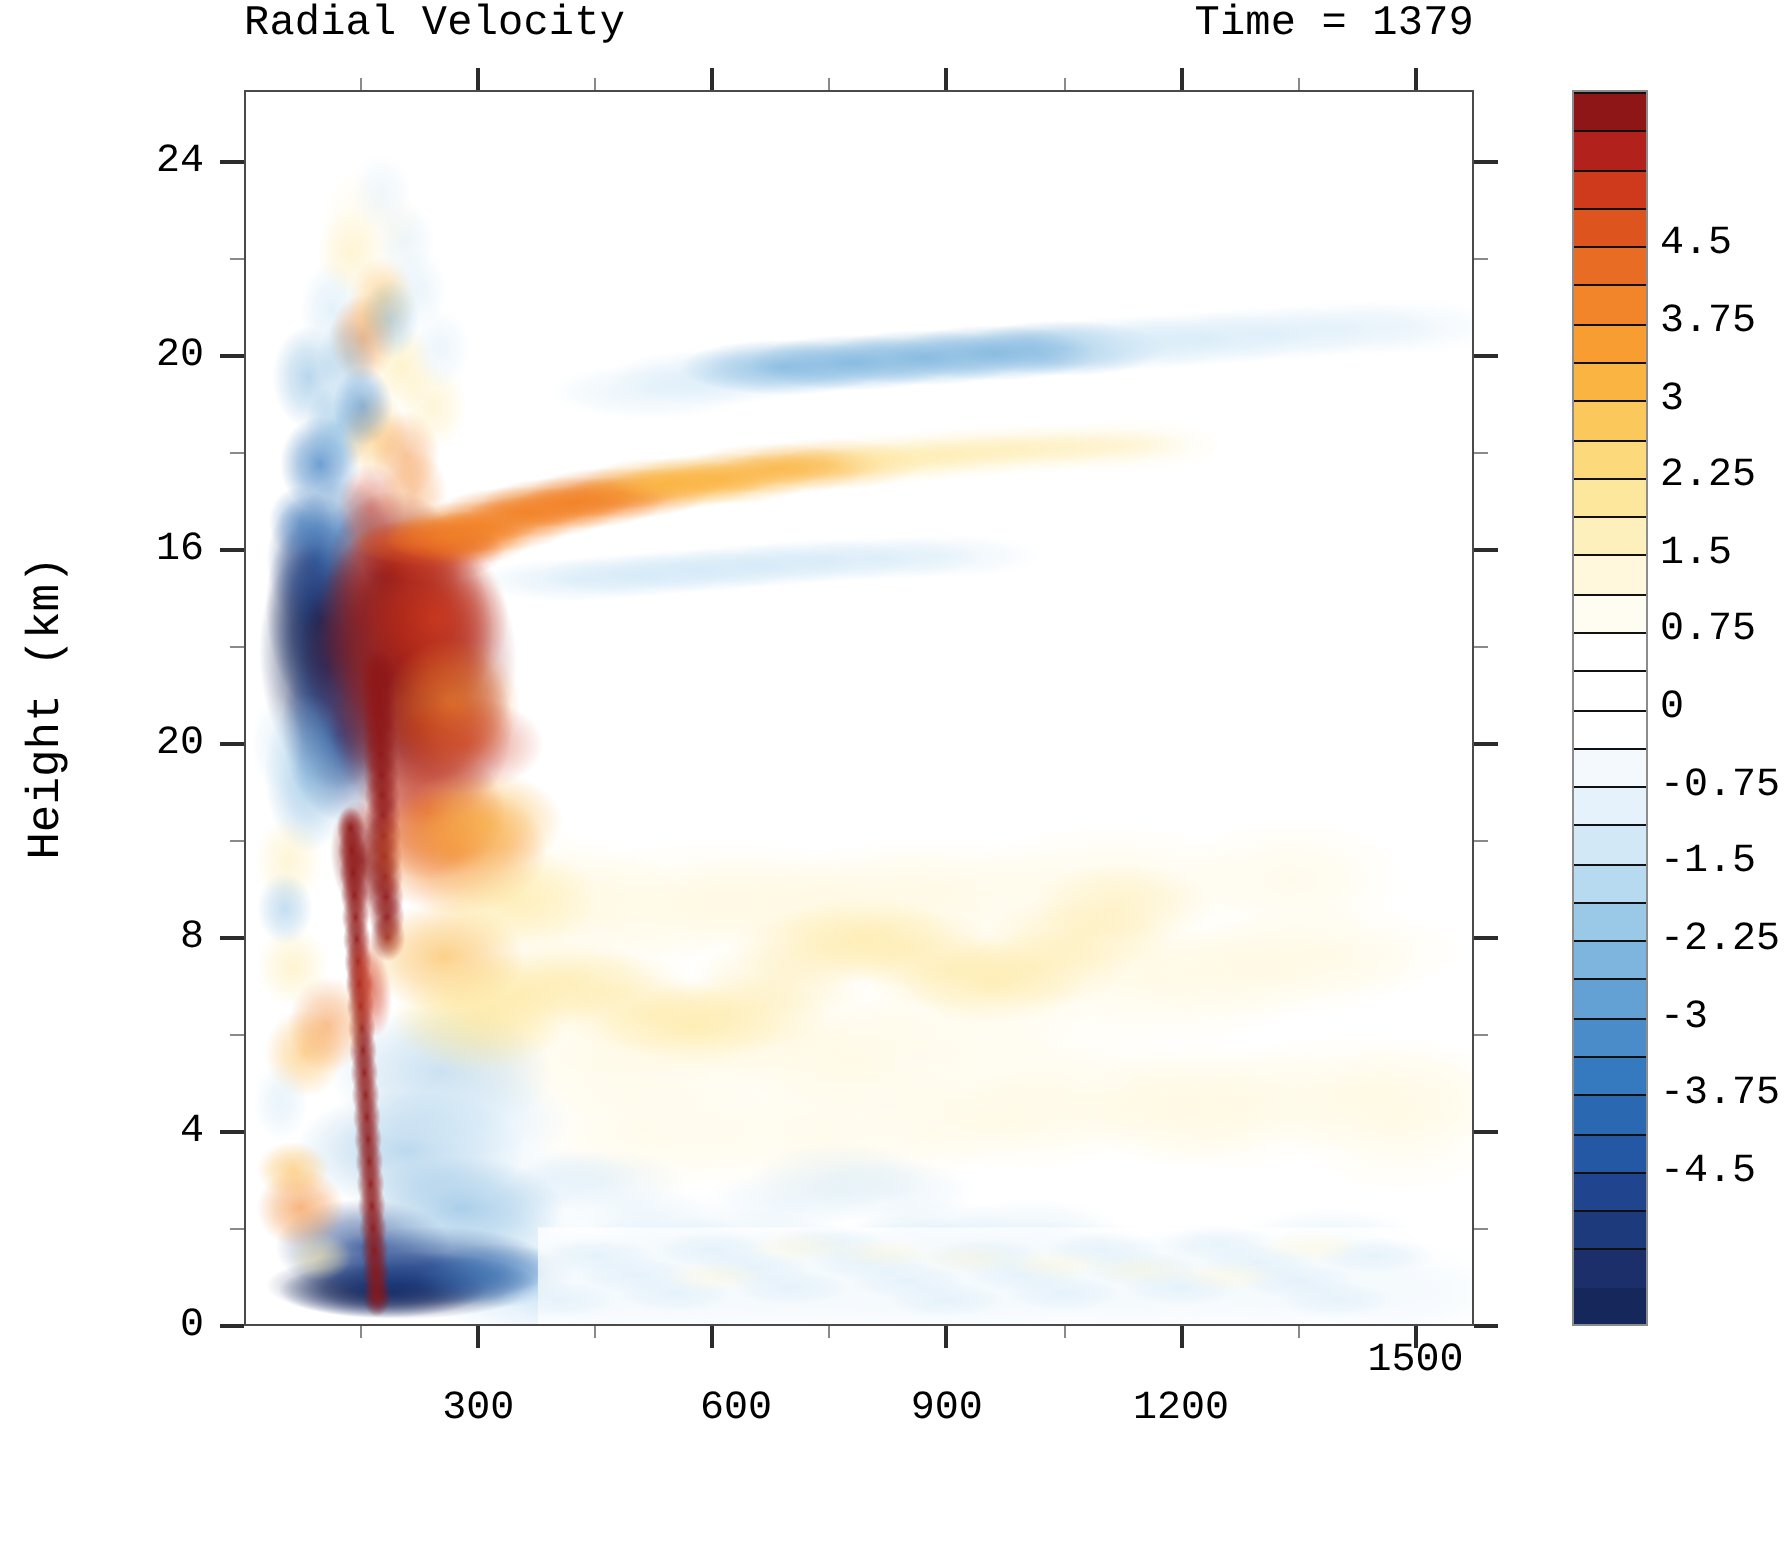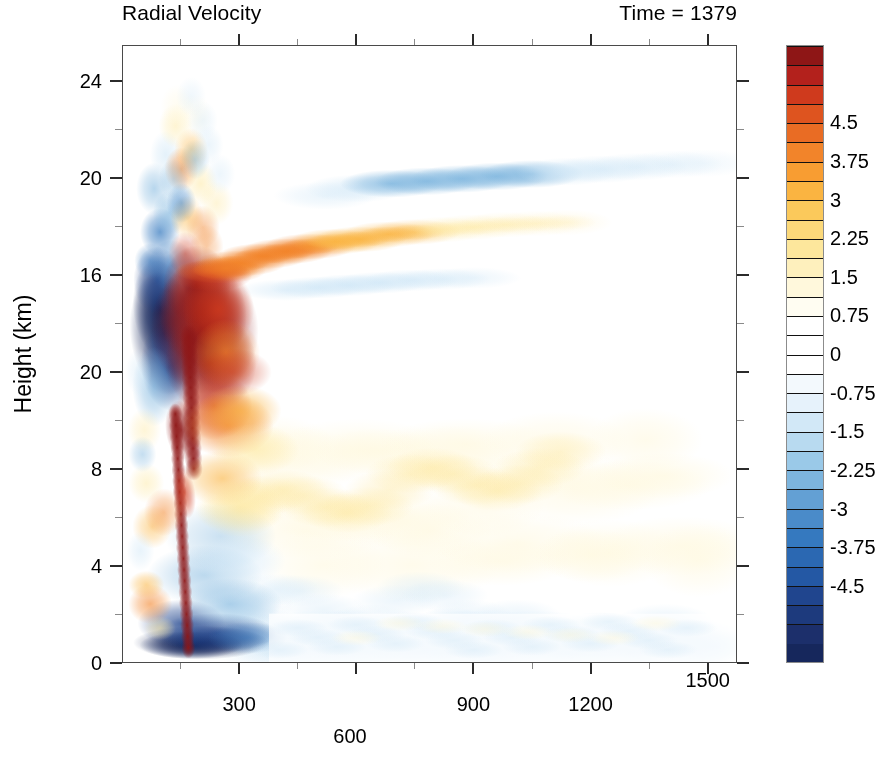--- a/index.html
+++ b/index.html
@@ -1,18 +1,18 @@
 <!DOCTYPE html>
 <html><head>
 <meta charset="utf-8">
 <style>
   html,body{margin:0;padding:0;background:#ffffff;}
   body{width:895px;height:774px;overflow:hidden;
        font-family:"Liberation Sans", sans-serif;color:#000;}
-  #root{position:relative;width:895px;height:774px;}
+  #root{position:relative;width:895px;height:774px;font-family:Liberation Mono, monospace;}
 
   .ttl{position:absolute;font-size:21px;letter-spacing:.1px;white-space:nowrap;}
   #title-main{left:122px;top:1px;}
   #title-time{left:737px;top:1px;transform:translateX(-100%);}
 
   #plot-frame{position:absolute;left:122px;top:45px;width:615px;height:618px;
               border:1.6px solid #4a4a4a;box-sizing:border-box;overflow:hidden;
               background:#fff;}
   #field{position:absolute;left:0;top:0;width:100%;height:100%;}
 
@@ -1679,21 +1679,21 @@
       <div class="cblab" style="top: 386.25px;">-1.5</div>
       <div class="cblab" style="top: 424.875px;">-2.25</div>
       <div class="cblab" style="top: 463.5px;">-3</div>
       <div class="cblab" style="top: 502.125px;">-3.75</div>
       <div class="cblab" style="top: 540.75px;">-4.5</div>
     </div>
 
 <div class="tick maj" style="left: 238.143px; top: 663px; width: 2px; height: 11px;"></div>
     <div class="tlab" style="left: 239.143px; top: 693px; transform: translateX(-50%);">300</div>
     <div class="tick maj" style="left: 355.286px; top: 663px; width: 2px; height: 11px;"></div>
-    <div class="tlab" style="left: 350px; top: 693px; transform: translateX(-50%); margin-top: 32px;">600</div>
+    <div class="tlab" style="left: 368px; top: 693px; transform: translateX(-50%);">600</div>
     <div class="tick maj" style="left: 472.429px; top: 663px; width: 2px; height: 11px;"></div>
     <div class="tlab" style="left: 473.429px; top: 693px; transform: translateX(-50%);">900</div>
     <div class="tick maj" style="left: 589.571px; top: 663px; width: 2px; height: 11px;"></div>
     <div class="tlab" style="left: 590.571px; top: 693px; transform: translateX(-50%);">1200</div>
     <div class="tick maj" style="left: 706.714px; top: 663px; width: 2px; height: 11px;"></div>
     <div class="tlab" style="left: 707.714px; top: 669px; transform: translateX(-50%);">1500</div>
     <div class="tick min" style="left: 180.071px; top: 663px; width: 1px; height: 6px;"></div>
     <div class="tick min" style="left: 297.214px; top: 663px; width: 1px; height: 6px;"></div>
     <div class="tick min" style="left: 414.357px; top: 663px; width: 1px; height: 6px;"></div>
     <div class="tick min" style="left: 531.5px; top: 663px; width: 1px; height: 6px;"></div>

